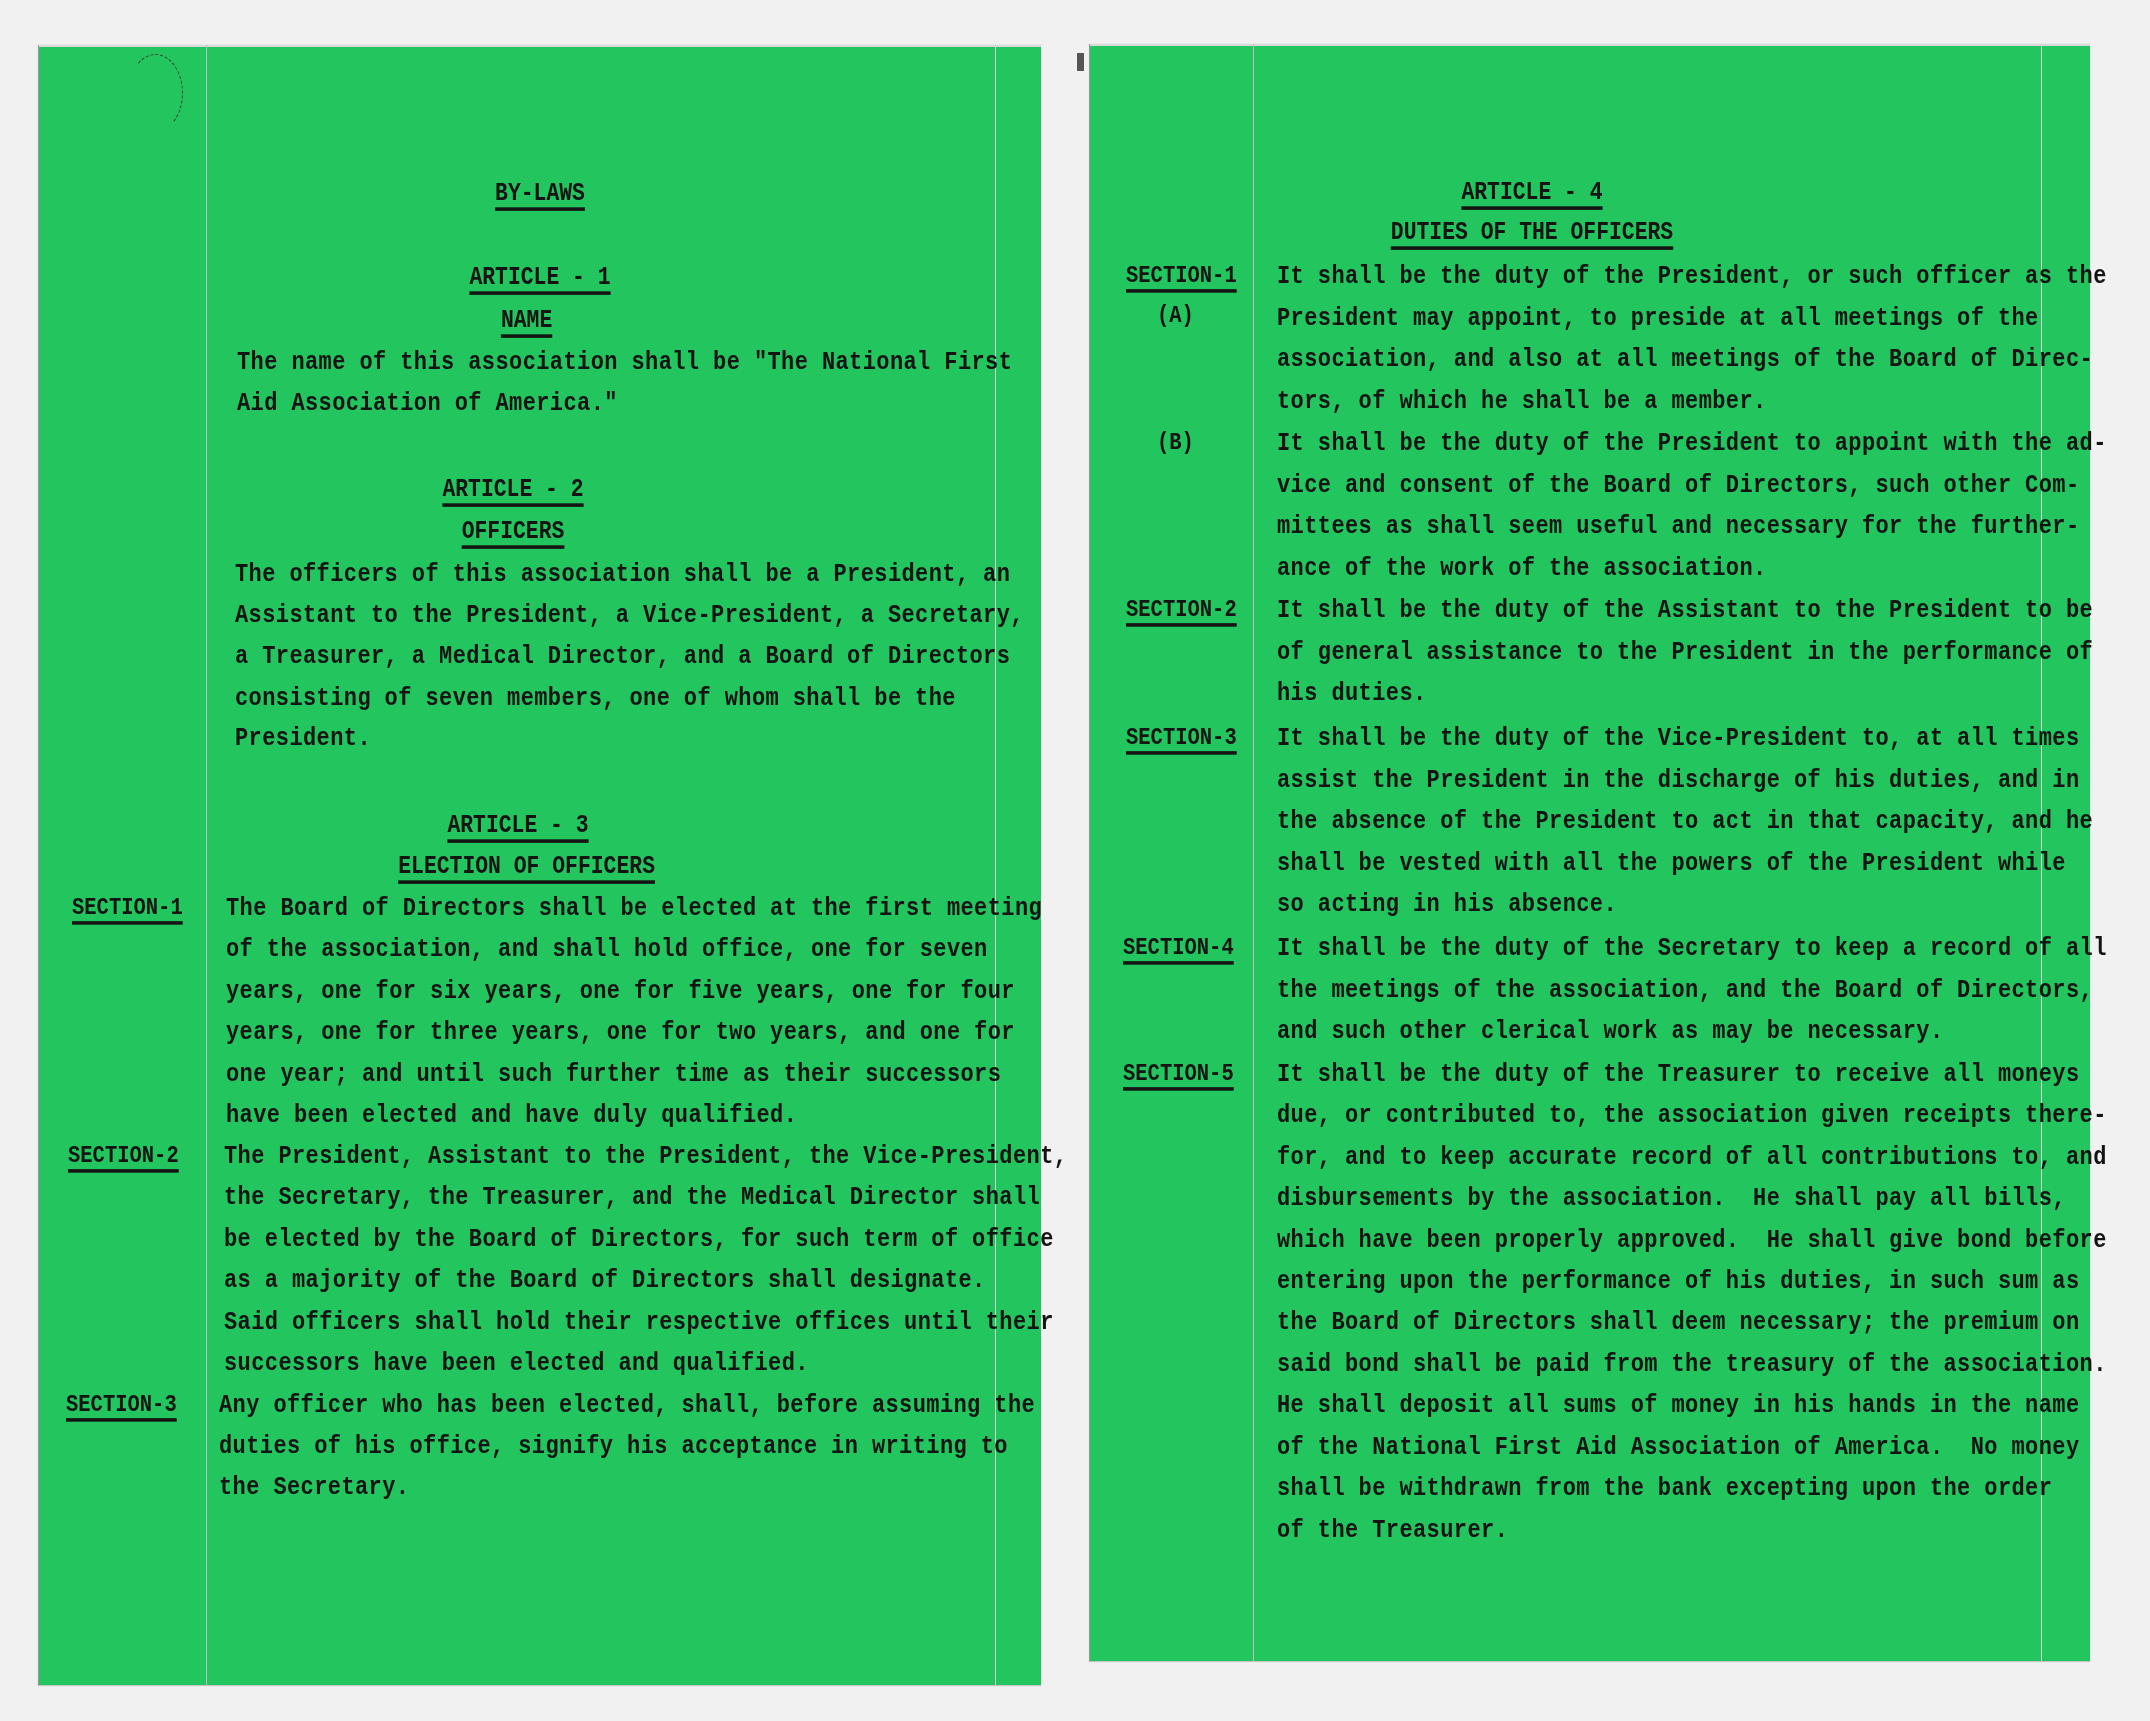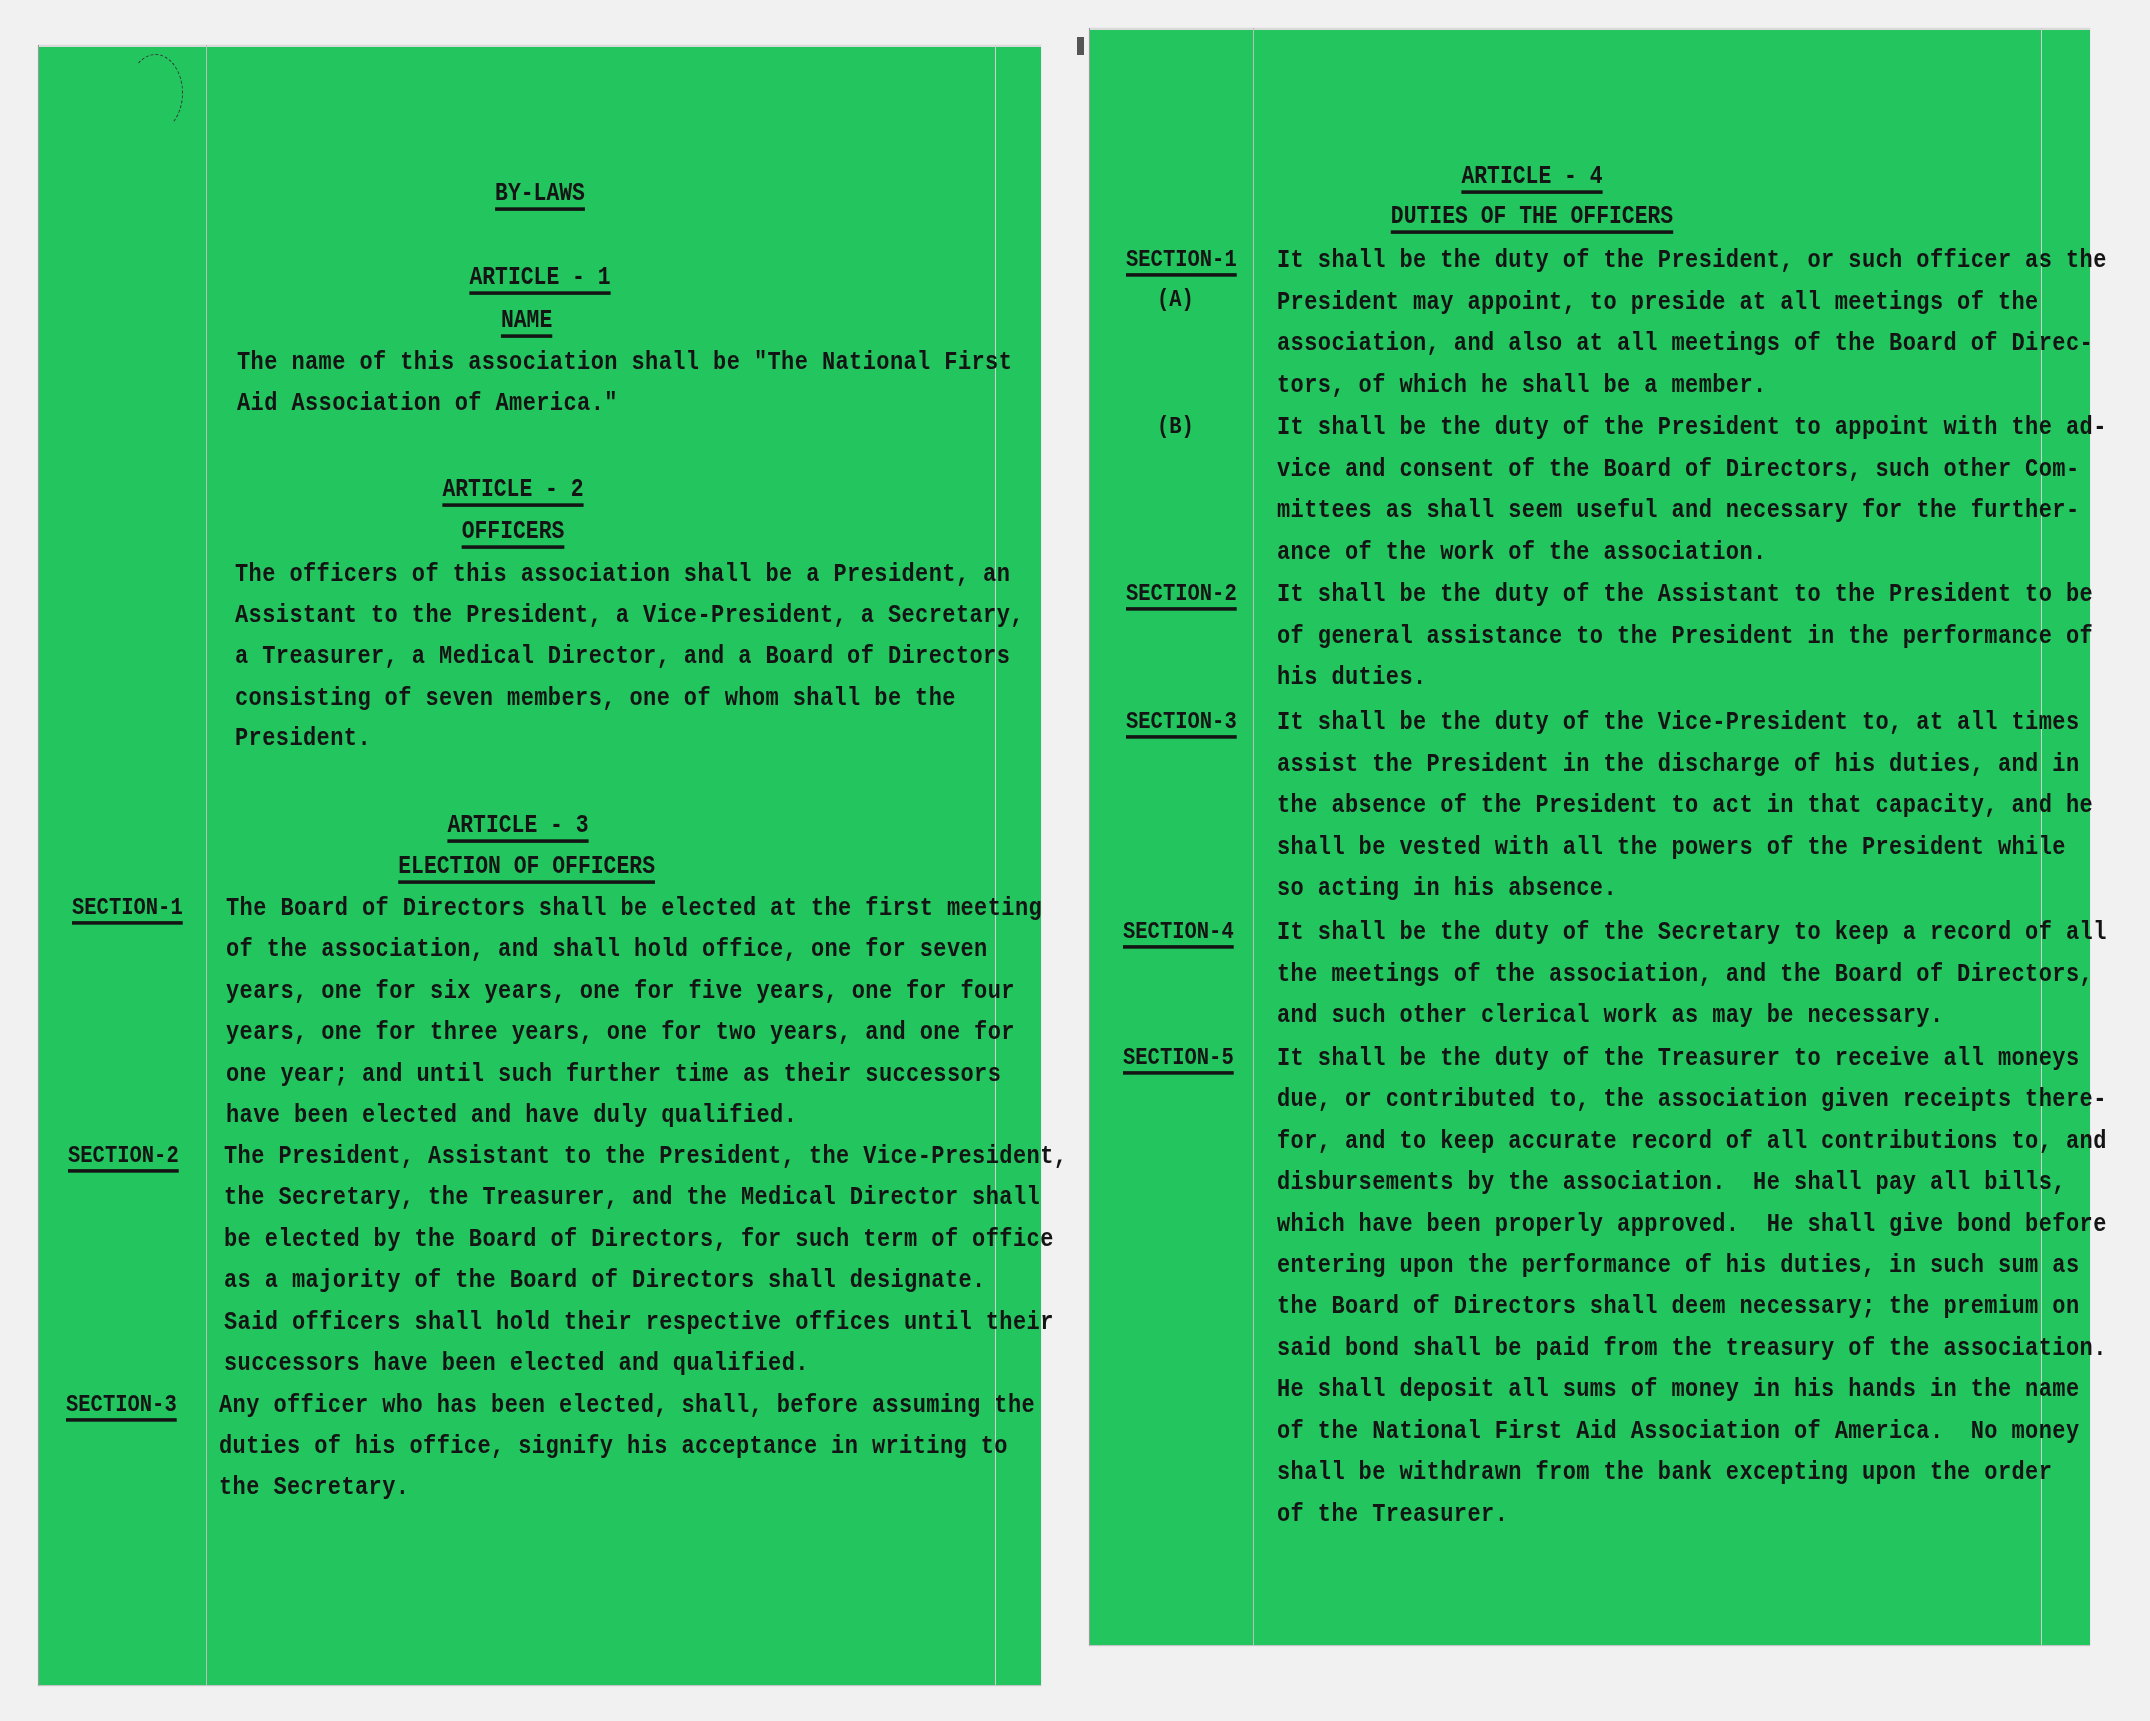--- a/index.html
+++ b/index.html
@@ -12,21 +12,21 @@
   .page {
     position:absolute; background:#22c55e;
     border-left:1.8px solid #9a9a9a; border-bottom:1.8px solid #c4c4c4;
     box-shadow: 0 0 0 0.4px #e2e2e2;
   }
   .page .margin-line { position:absolute; top:0; bottom:0; width:1.3px; background:#bdbdbd; }
   .page .right-line  { position:absolute; top:0; bottom:0; width:1.3px; background:#cfcfcf; }
   .page .top-edge { position:absolute; left:0; right:0; top:0; height:1.8px; background:#dadada; }
 
   #left-page  { left:38px;   top:45px; width:1002px; height:1640px; }
-  #right-page { left:1089px; top:28px;  width:1000px; height:1617px; }
+  #right-page { left:1089px; top:44px;  width:1000px; height:1617px; }
 
   .txt { position:absolute; font-weight:bold; font-size:22px; white-space:pre; letter-spacing:0.4px; transform:scaleY(1.18); transform-origin:left top; }
   .heading { position:absolute; font-weight:bold; font-size:21.4px; white-space:pre; text-decoration:underline; text-decoration-thickness:2.7px; text-underline-offset:6.2px; transform:scaleY(1.18); transform-origin:left top; }
   .center { left:0; width:100%; text-align:center; }
   .label { position:absolute; font-weight:bold; font-size:20.5px; white-space:pre; text-decoration:underline; text-decoration-thickness:2.7px; text-underline-offset:6.2px; transform:scaleY(1.18); transform-origin:left top; }
   .sub { position:absolute; font-weight:bold; font-size:20.5px; white-space:pre; transform:scaleY(1.18); transform-origin:left top; }
 
   .punch { position:absolute; border:1.8px dashed #333; border-radius:50%; border-left-color:transparent; border-bottom-color:transparent; }
   .pin { position:absolute; background:#555; }
 </style>

